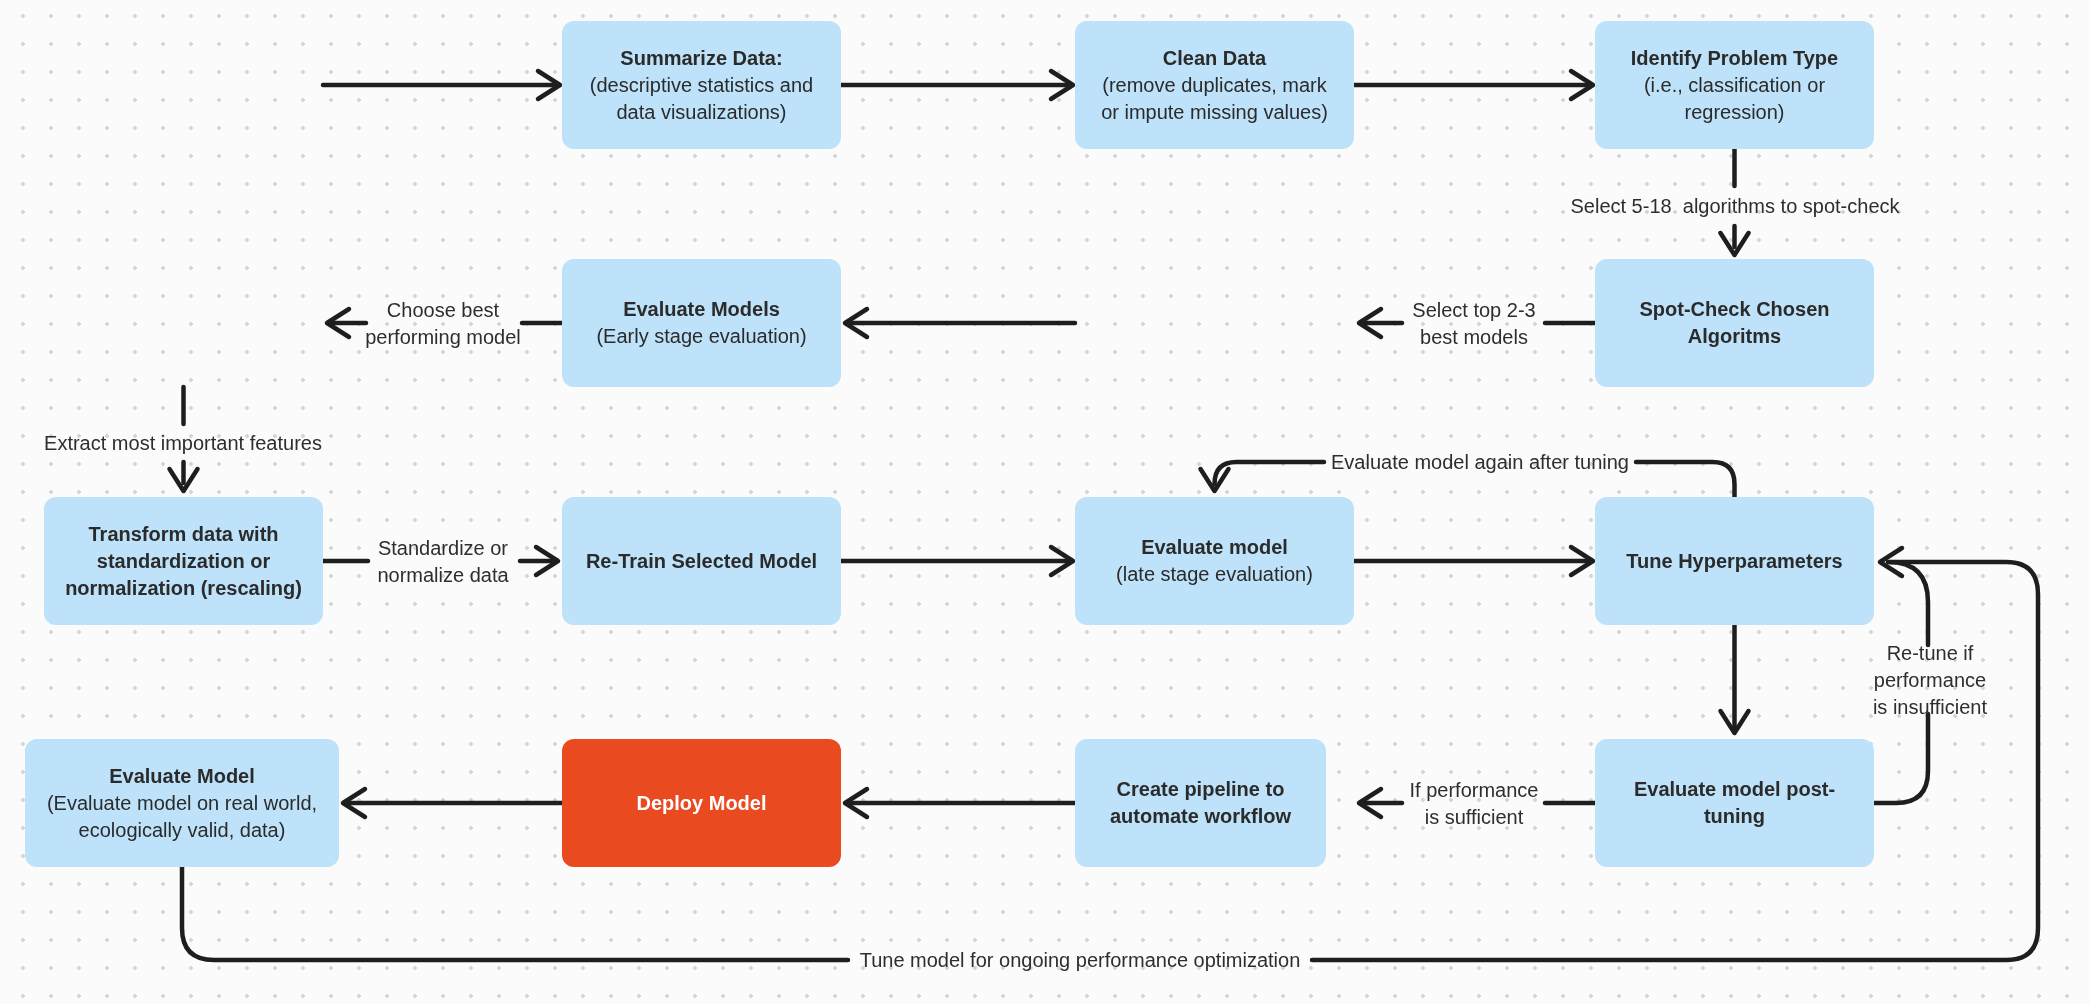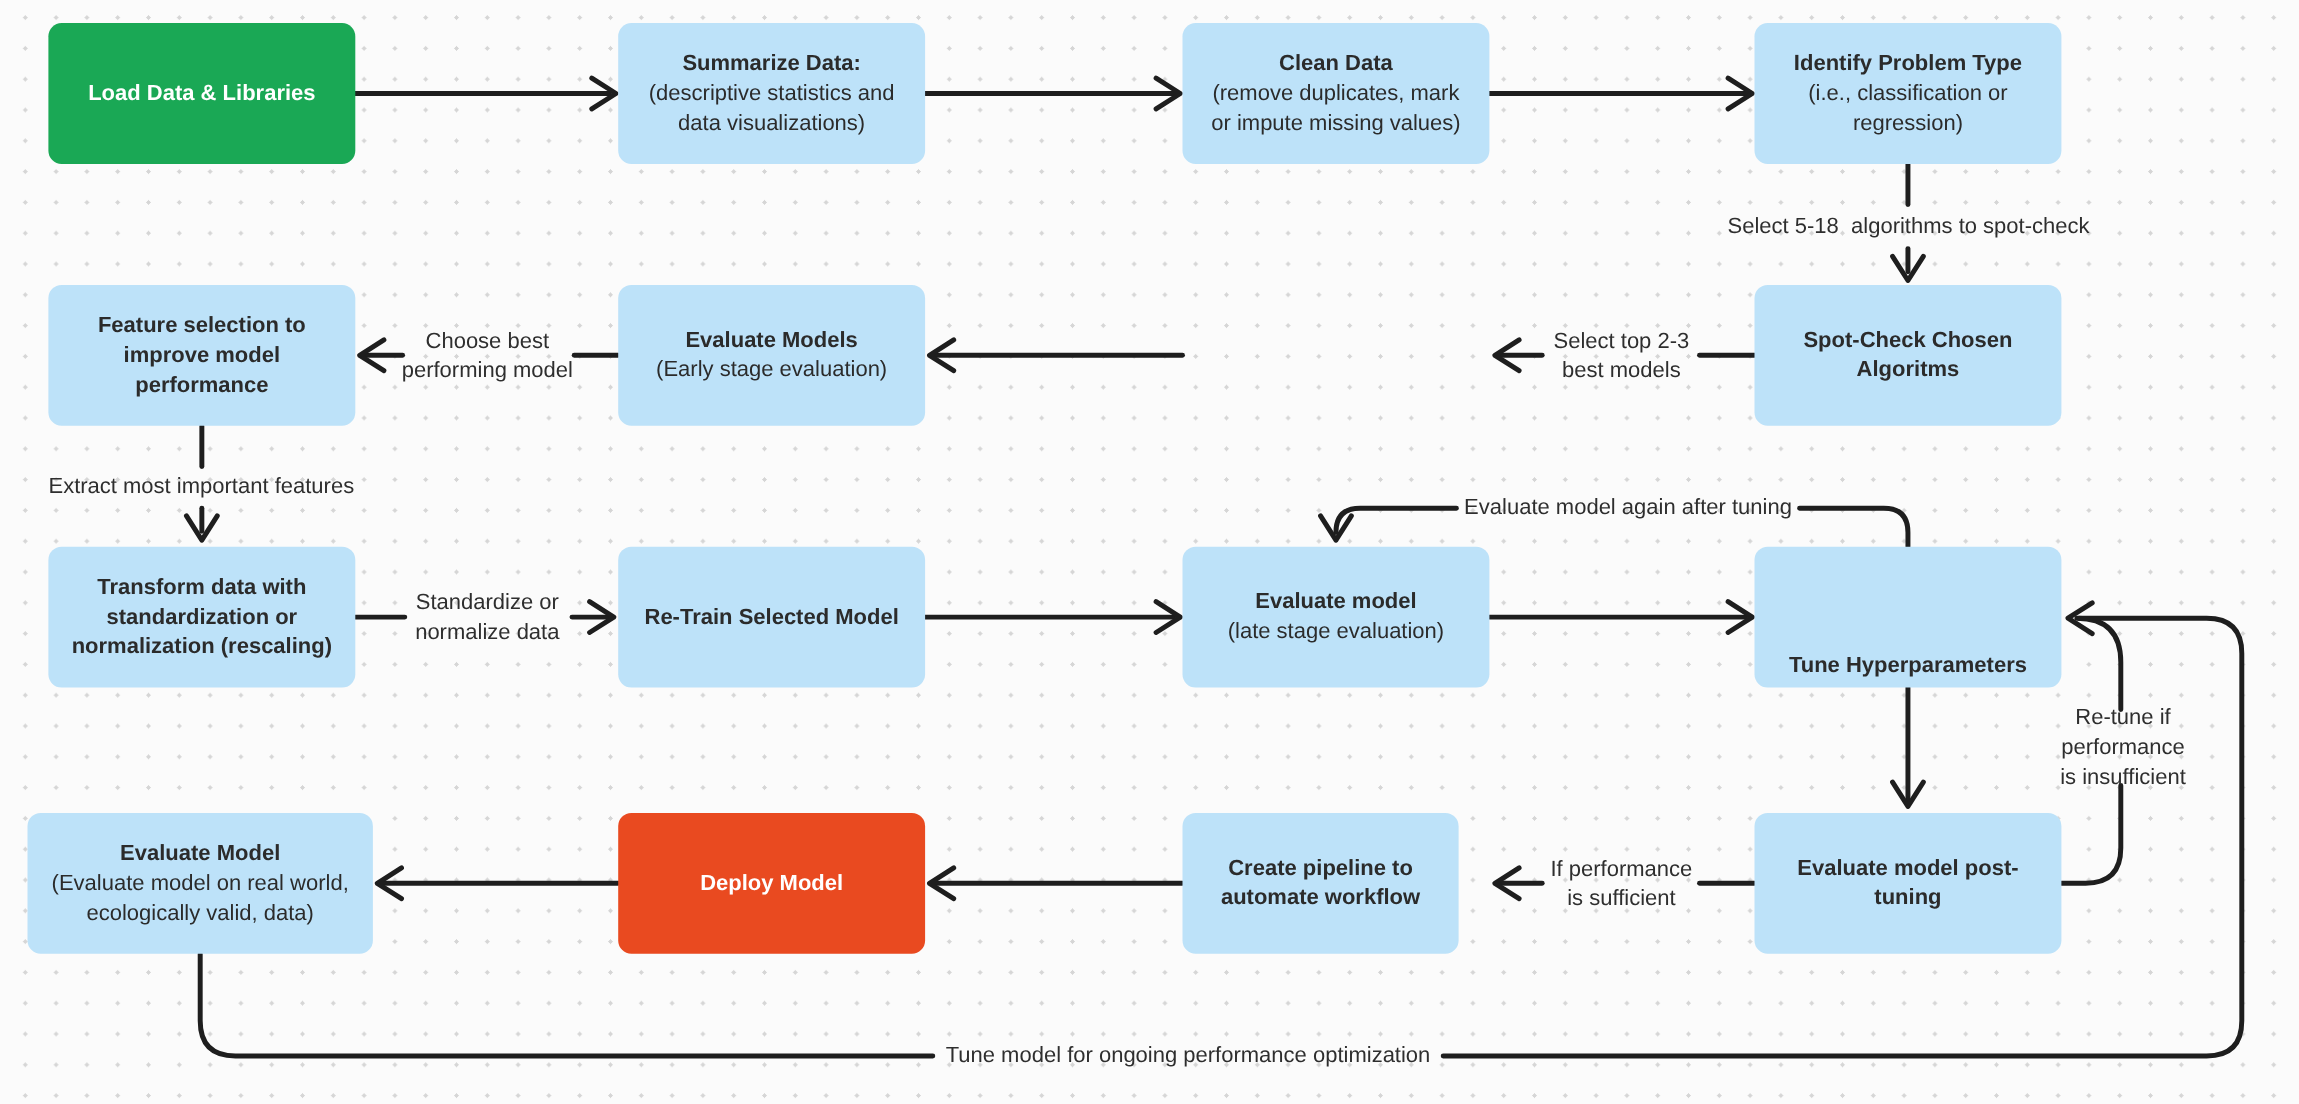--- a/index.html
+++ b/index.html
@@ -131,26 +131,20 @@
     <path class="edge" d="M 365 789 L 343 803 L 365 817"></path>
 
     <path class="edge" d="M 1874 803 H 1896 Q 1928 803 1928 771 V 714"></path>
     <path class="edge" d="M 1928 645 V 602 Q 1928 562 1888 562"></path>
 
     <path class="edge" d="M 182 867 V 928 Q 182 960 214 960 H 848"></path>
     <path class="edge" d="M 1312 960 H 2006 Q 2038 960 2038 928 V 594 Q 2038 562 2006 562 H 1890"></path>
     <path class="edge" d="M 1902 548 L 1880 562 L 1902 576"></path>
   </svg>
 
-  <div class="node green" style="left:44px;top:21px;width:279px;height:128px;">
-    <div>
-      <span class="t">Load Data &amp; Libraries</span>
-      <span class="s"></span>
-    </div>
-  </div>
   <div class="node blue" style="left:562px;top:21px;width:279px;height:128px;">
     <div>
       <span class="t">Summarize Data:</span>
       <span class="s">(descriptive statistics and
 data visualizations)</span>
     </div>
   </div>
   <div class="node blue" style="left:1075px;top:21px;width:279px;height:128px;">
     <div>
       <span class="t">Clean Data</span>
@@ -159,28 +153,20 @@
     </div>
   </div>
   <div class="node blue" style="left:1595px;top:21px;width:279px;height:128px;">
     <div>
       <span class="t">Identify Problem Type</span>
       <span class="s">(i.e., classification or
 regression)</span>
     </div>
   </div>
 
-  <div class="node blue" style="left:44px;top:259px;width:279px;height:128px;">
-    <div>
-      <span class="t">Feature selection to
-improve model
-performance</span>
-      <span class="s"></span>
-    </div>
-  </div>
   <div class="node blue" style="left:562px;top:259px;width:279px;height:128px;">
     <div>
       <span class="t">Evaluate Models</span>
       <span class="s">(Early stage evaluation)</span>
     </div>
   </div>
   <div class="node blue" style="left:1595px;top:259px;width:279px;height:128px;">
     <div>
       <span class="t">Spot-Check Chosen
 Algoritms</span>
@@ -201,21 +187,21 @@
 normalization (rescaling)</span>
       <span class="s"></span>
     </div>
   </div>
   <div class="node blue" style="left:1075px;top:497px;width:279px;height:128px;">
     <div>
       <span class="t">Evaluate model</span>
       <span class="s">(late stage evaluation)</span>
     </div>
   </div>
-  <div class="node blue" style="left:1595px;top:497px;width:279px;height:128px;align-items:flex-end;">
+  <div class="node blue" style="left:1595px;top:497px;width:279px;height:128px;">
     <div>
       <span class="t">Tune Hyperparameters</span>
       <span class="s"></span>
     </div>
   </div>
 
   <div class="node blue" style="left:25px;top:739px;width:314px;height:128px;">
     <div>
       <span class="t">Evaluate Model</span>
       <span class="s">(Evaluate model on real world,

